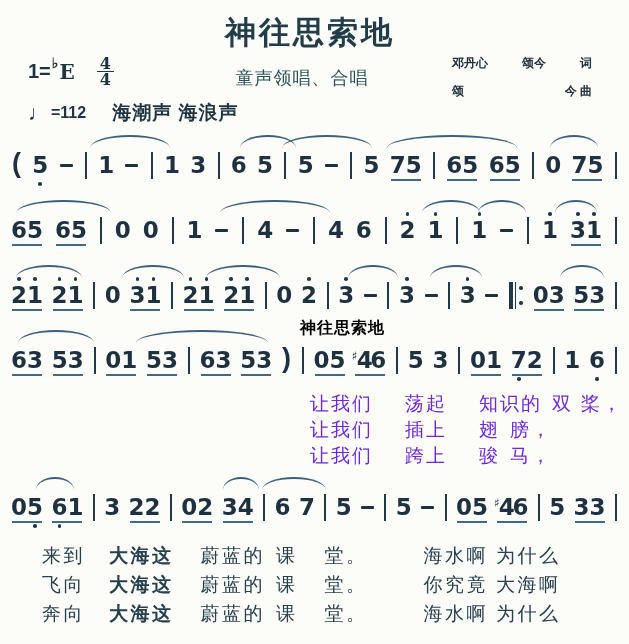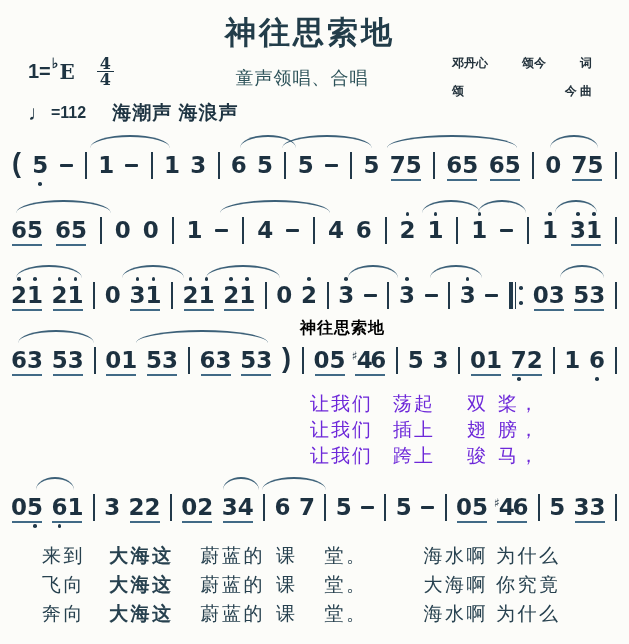--- a/index.html
+++ b/index.html
@@ -72,21 +72,21 @@
   .paren{font-size:27px;font-weight:bold;line-height:27px;margin-top:4px;color:#1d3140;}
   .repeat{display:flex;align-items:flex-start;margin-top:6px;}
   .repeat .rb1{width:4px;height:27px;background:#22394a;}
   .repeat .rb2{width:1.6px;height:27px;background:#22394a;margin-left:2px;}
   .repeat .rdots{display:flex;flex-direction:column;justify-content:space-between;height:19px;margin:4px 0 0 3px;}
   .repeat .rdots i{width:3.6px;height:3.6px;border-radius:50%;background:#22394a;}
   
   .expression{position:absolute;top:318px;left:300px;font-size:16px;font-weight:bold;color:#000000;letter-spacing:1px;}
   .lyrics-mid{position:absolute;top:391px;left:310px;font-size:19px;color:#6d28d9;}
   .lyrics-mid .lrow{display:flex;line-height:26px;letter-spacing:2px;}
-  .lyrics-mid .seg:nth-child(2){margin-left:20px;}
+  .lyrics-mid .seg:nth-child(2){margin-left:32px;}
   .lyrics-mid .seg:nth-child(3){margin-left:32px;}
   .lyrics-mid .seg:nth-child(4){margin-left:10px;}
   .lyrics-mid .seg:nth-child(5){margin-left:8px;}
   .lyrics-bot{position:absolute;top:541px;left:42px;font-size:19px;color:#27414f;}
   .lyrics-bot .lrow{display:flex;line-height:29px;letter-spacing:2.5px;}
   .lyrics-bot .seg:nth-child(2){margin-left:24px;font-weight:bold;}
   .lyrics-bot .seg:nth-child(3){margin-left:27px;}
   .lyrics-bot .seg:nth-child(4){margin-left:11px;}
   .lyrics-bot .seg:nth-child(5){margin-left:27px;}
   .lyrics-bot .seg:nth-child(6){margin-left:56px;}
@@ -1256,20 +1256,21 @@
         </div>
       </div>
     </div>
 
   <div class="expression">神往思索地</div>
 
   <div class="lyrics-mid">
       <div class="lrow">
         <span class="seg">让我们</span>
         <span class="seg">荡起</span>
+        <span class="seg">知识的</span>
         <span class="seg">双</span>
         <span class="seg">桨，</span>
       </div>
       <div class="lrow">
         <span class="seg">让我们</span>
         <span class="seg">插上</span>
         <span class="seg">翅</span>
         <span class="seg">膀，</span>
       </div>
       <div class="lrow">
@@ -1288,22 +1289,22 @@
         <span class="seg">堂。</span>
         <span class="seg">海水啊</span>
         <span class="seg">为什么</span>
       </div>
       <div class="lrow">
         <span class="seg">飞向</span>
         <span class="seg">大海这</span>
         <span class="seg">蔚蓝的</span>
         <span class="seg">课</span>
         <span class="seg">堂。</span>
+        <span class="seg">你究竟</span>
         <span class="seg">大海啊</span>
-        <span class="seg">你究竟</span>
       </div>
       <div class="lrow">
         <span class="seg">奔向</span>
         <span class="seg">大海这</span>
         <span class="seg">蔚蓝的</span>
         <span class="seg">课</span>
         <span class="seg">堂。</span>
         <span class="seg">海水啊</span>
         <span class="seg">为什么</span>
       </div>

